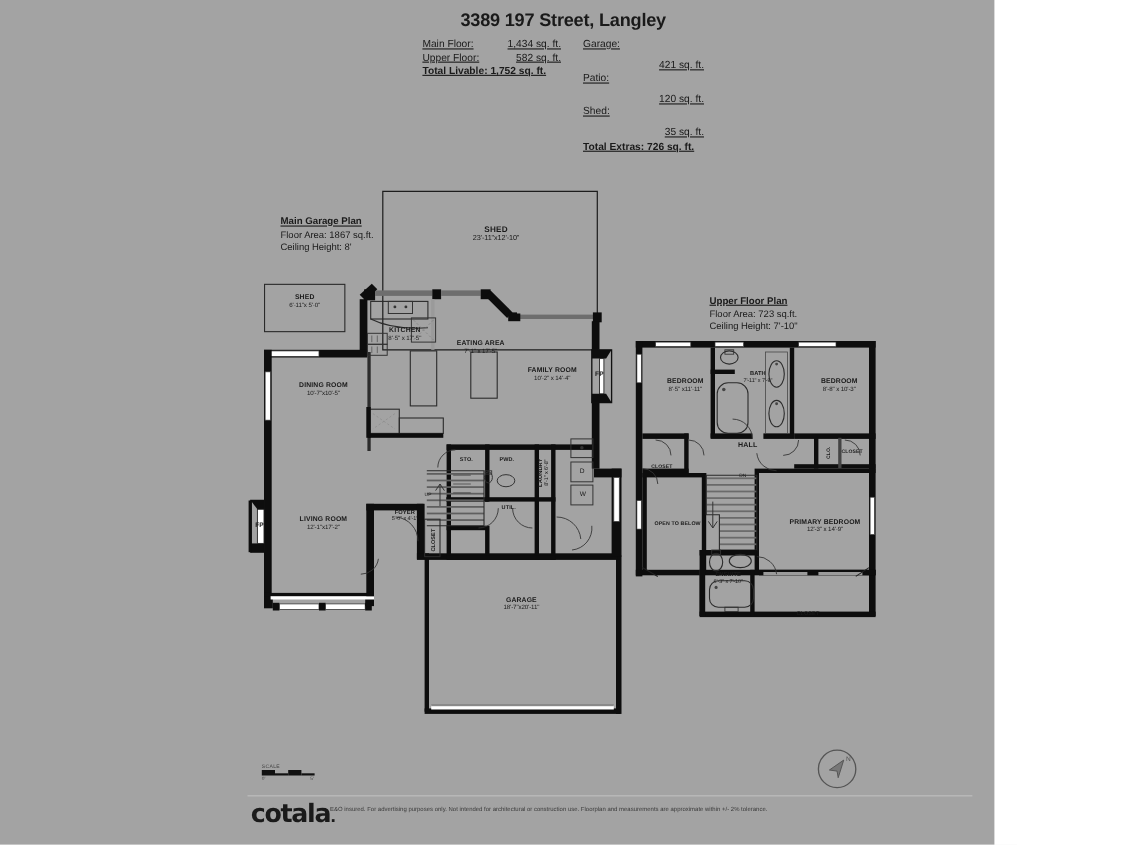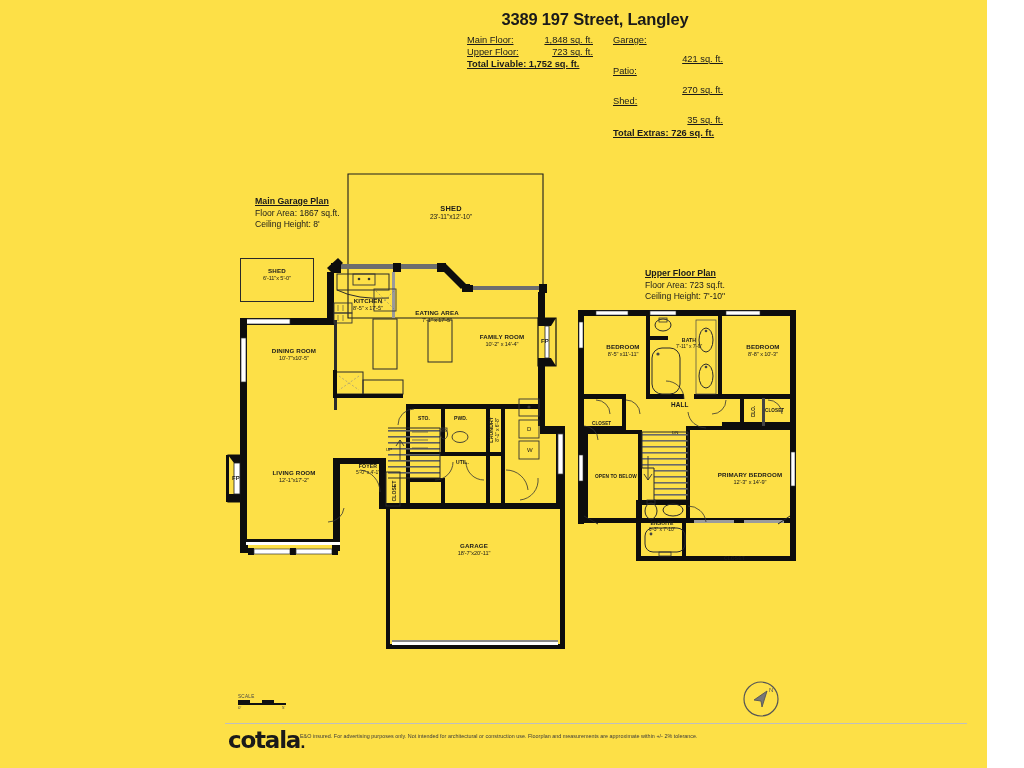--- a/index.html
+++ b/index.html
@@ -7,23 +7,23 @@
   html, body {
     margin: 0; padding: 0;
     width: 1024px; height: 768px;
     background: #ffffff;
     font-family: "Liberation Sans", sans-serif;
     color: #1a1a1a;
     overflow: hidden;
   }
   #page {
     position: relative;
-    width: 987px;
+    width: 904px;
     height: 768px;
-    background: #fde047;
+    background: #a3a3a3;
   }
 
   
   #header {
     position: absolute;
     top: 10px; right: 222px;
     text-align: left;
     width: 340px;
   }
   #addr-title {
@@ -143,36 +143,36 @@
 <body>
 
 <div id="page">
 
   <div id="header">
     <div id="addr-title">3389 197 Street, Langley</div>
     <div id="stats">
       <div class="stat-col left">
         <div class="stat-row">
           <span class="stat-label">Main Floor:</span>
-          <span class="stat-value">1,848 sq. ft.</span>
+          <span class="stat-value">1,434 sq. ft.</span>
         </div>
         <div class="stat-row">
           <span class="stat-label">Upper Floor:</span>
-          <span class="stat-value">723 sq. ft.</span>
+          <span class="stat-value">582 sq. ft.</span>
         </div>
         <div class="stat-total">Total Livable: 1,752 sq. ft.</div>
       </div>
       <div class="stat-col right">
         <div class="stat-row">
           <span class="stat-label">Garage:</span>
           <span class="stat-value">421 sq. ft.</span>
         </div>
         <div class="stat-row">
           <span class="stat-label">Patio:</span>
-          <span class="stat-value">270 sq. ft.</span>
+          <span class="stat-value">120 sq. ft.</span>
         </div>
         <div class="stat-row">
           <span class="stat-label">Shed:</span>
           <span class="stat-value">35 sq. ft.</span>
         </div>
         <div class="stat-total">Total Extras: 726 sq. ft.</div>
       </div>
     </div>
   </div>
 

